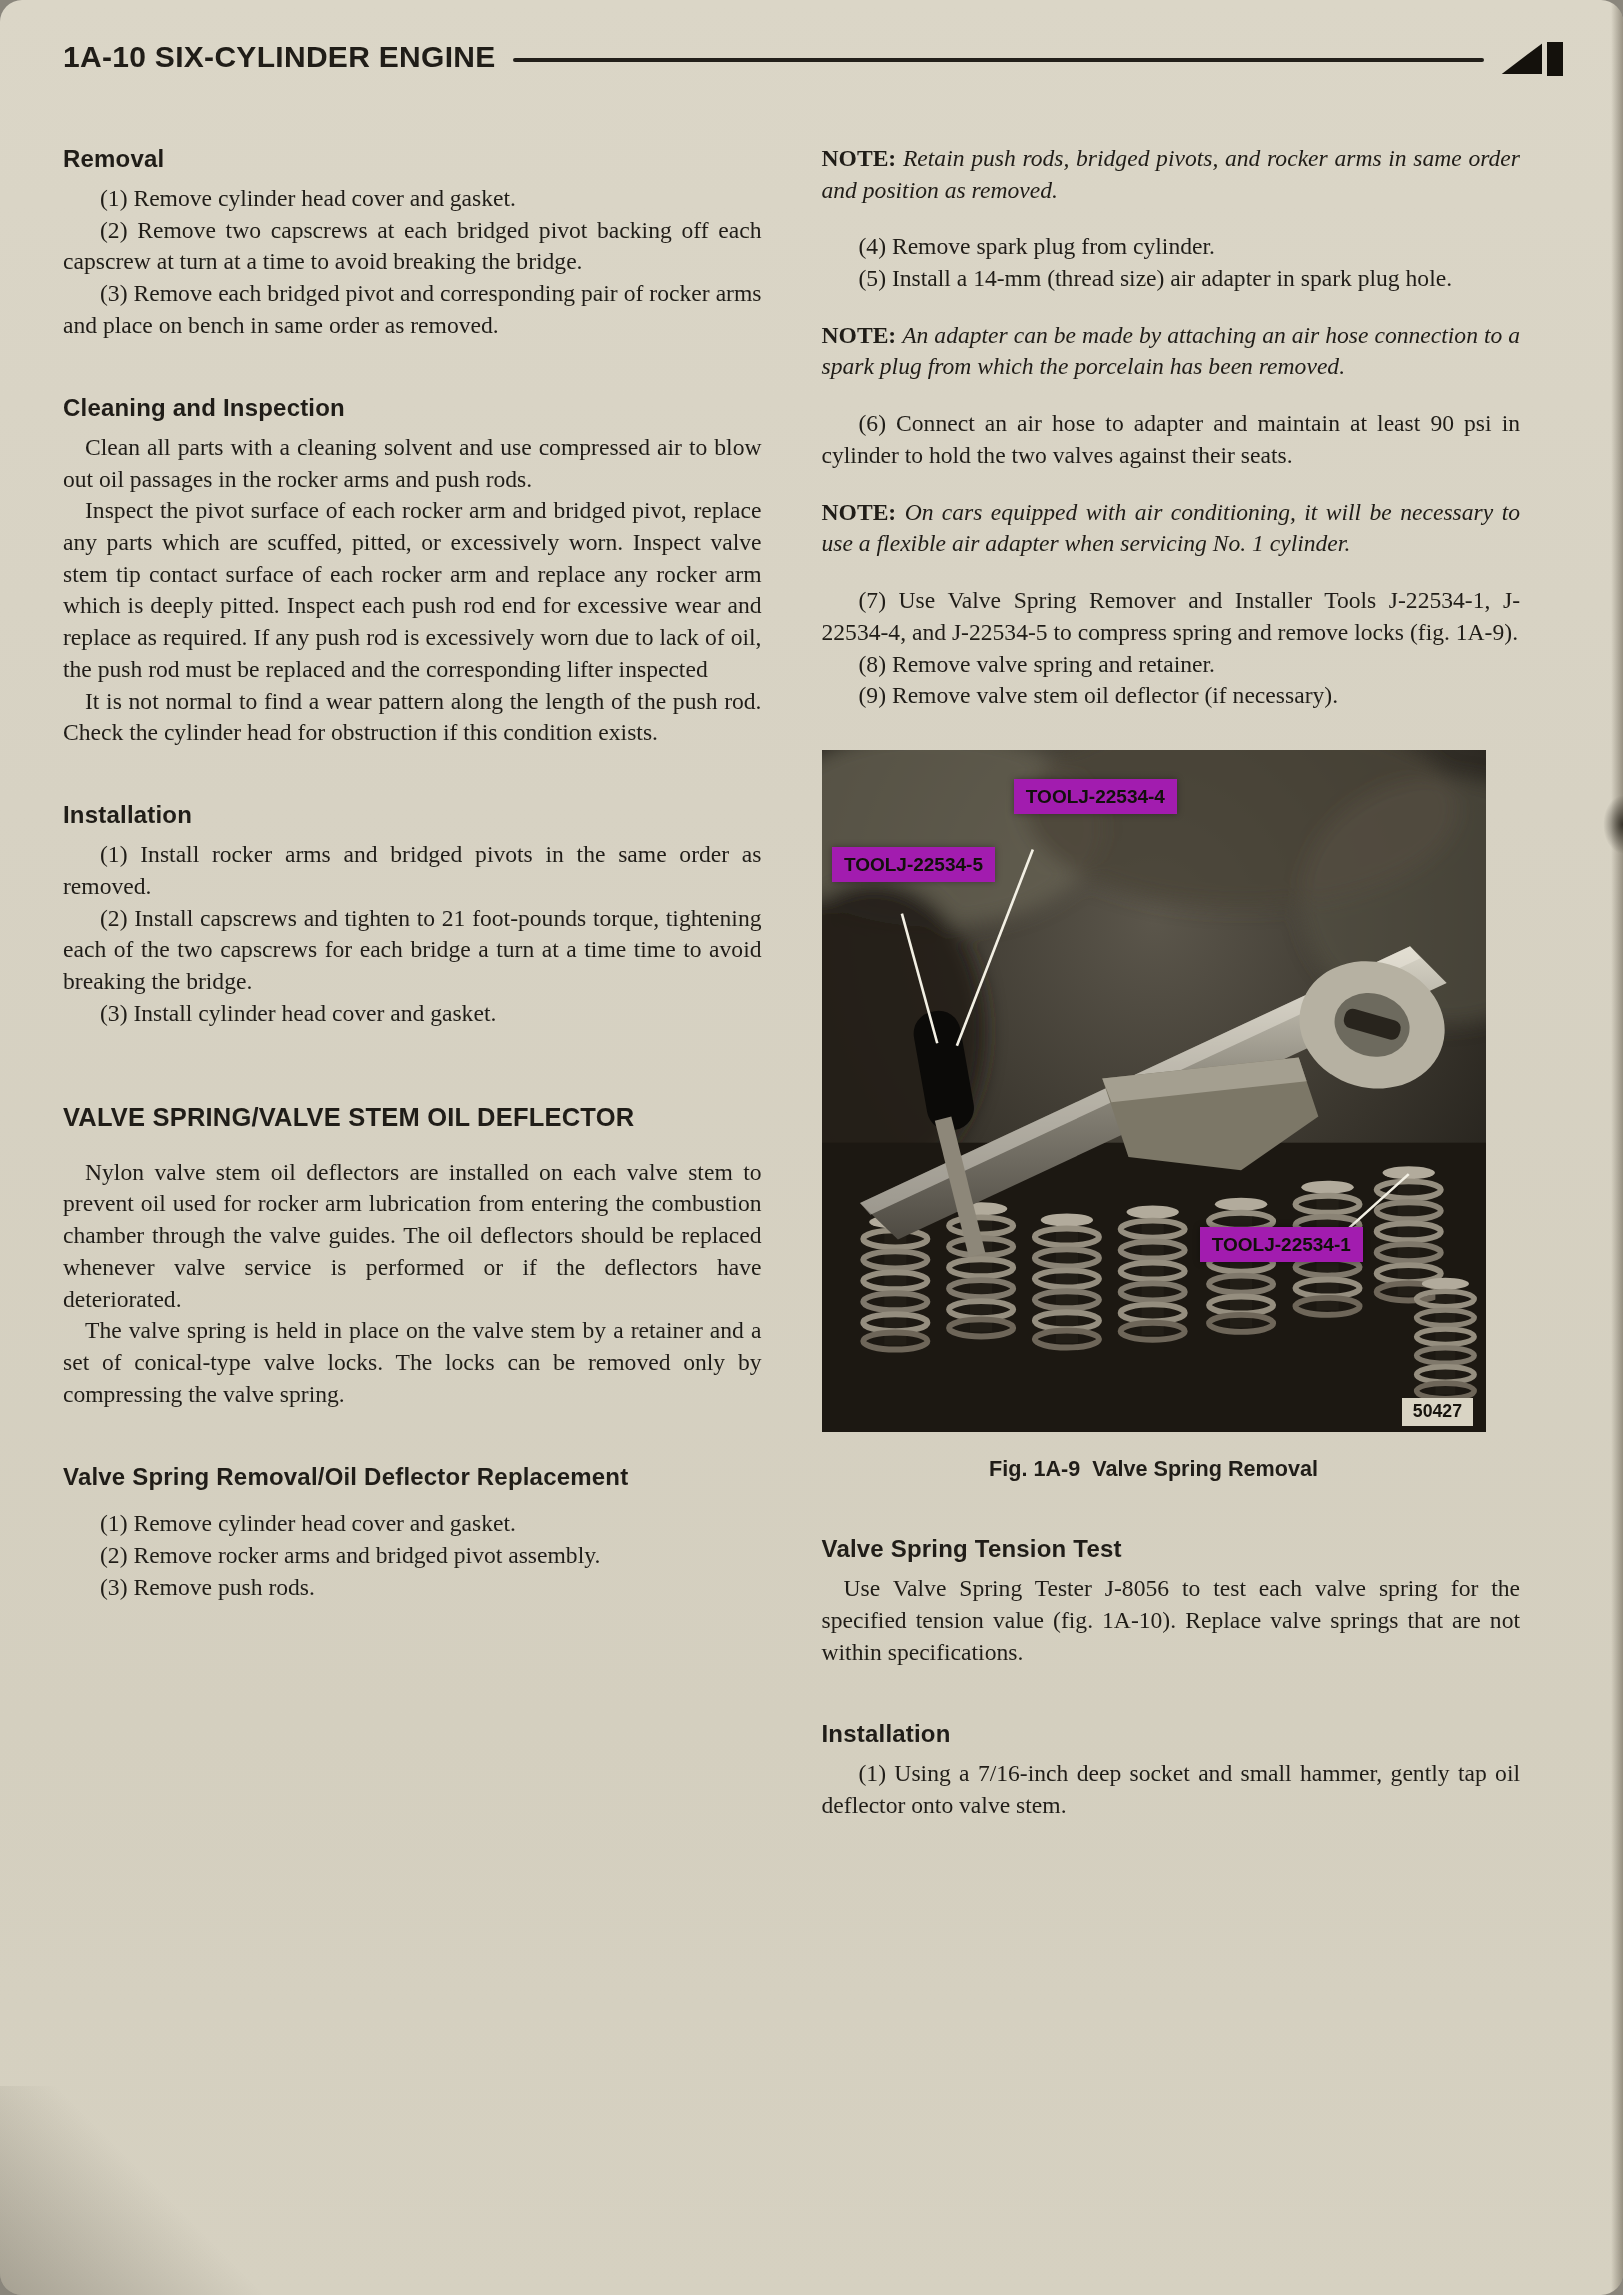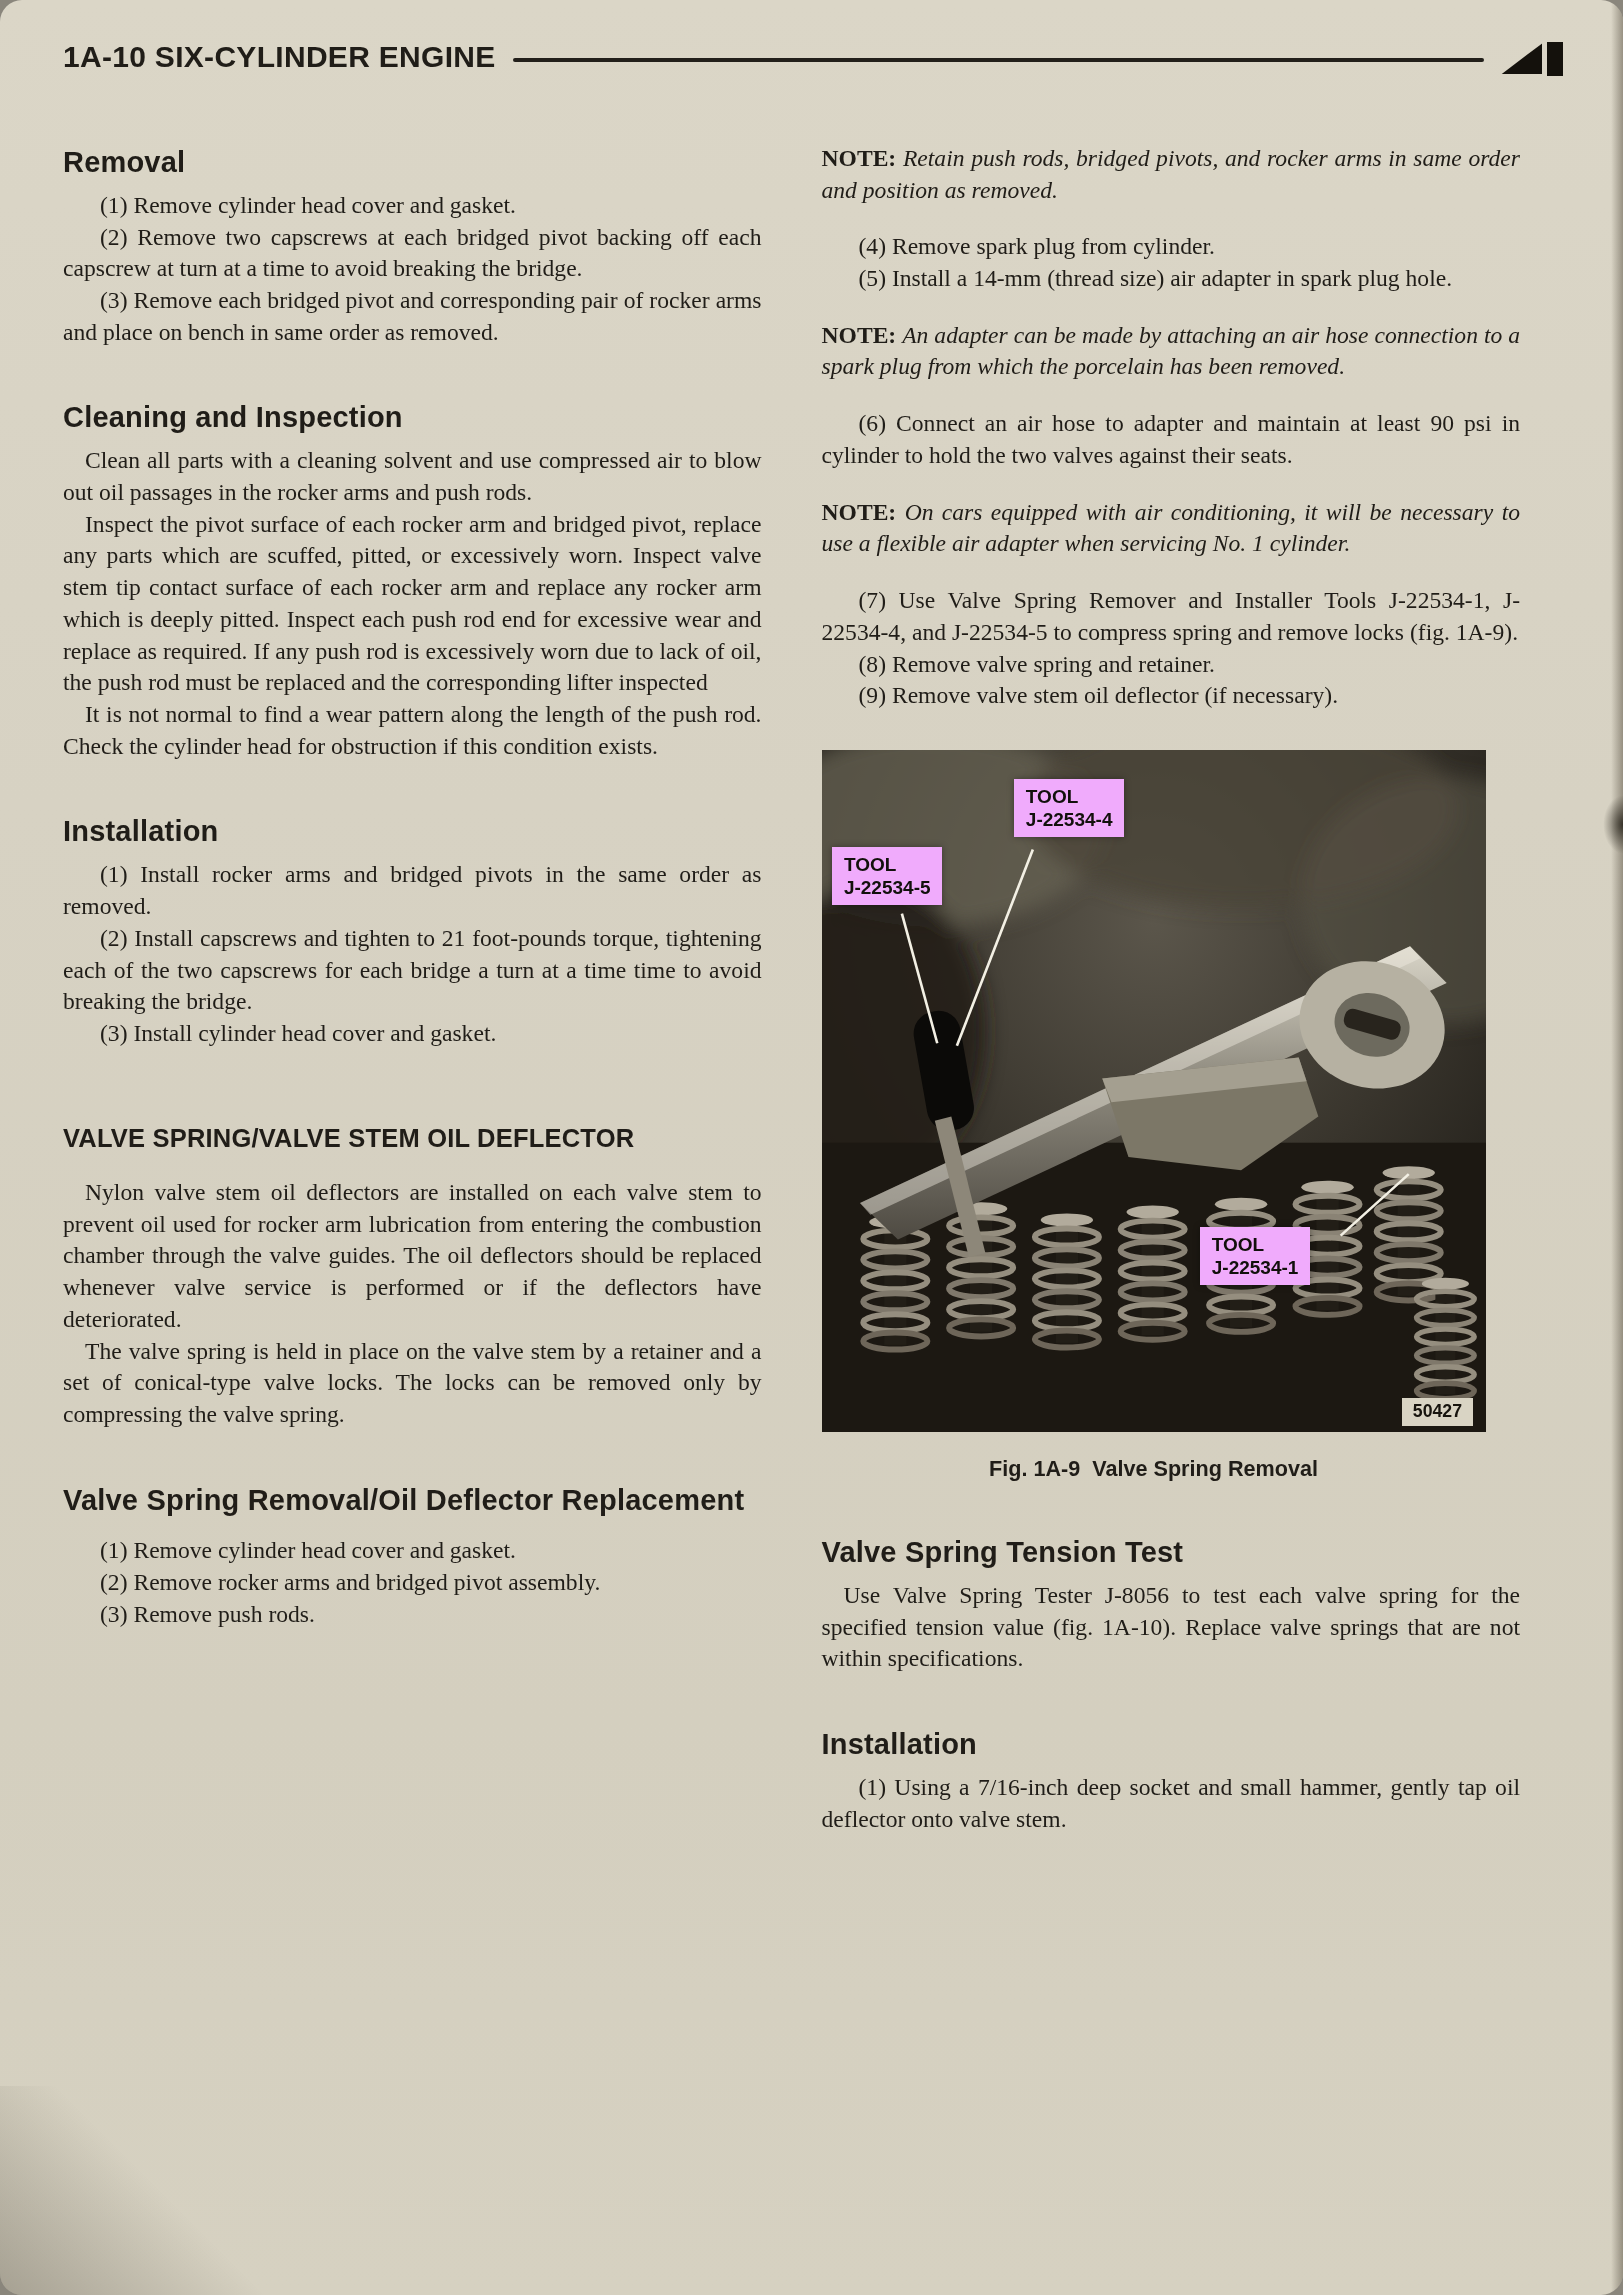--- a/index.html
+++ b/index.html
@@ -32,21 +32,21 @@
   .mark-a { width:41px; height:31px; background:#14110c; clip-path:polygon(0 100%,100% 0,100% 100%,12% 100%); }
   .mark-b { width:15.7px; height:34px; background:#14110c; margin-left:5.2px; }
 
   
   .columns { display:flex; gap:60px; padding:67px 103px 0 63px; }
   .col { flex:1; min-width:0; font-size:23.6px; line-height:1.345; text-align:justify; }
 
   
   .h-run {
     font-family:"Liberation Sans", sans-serif; font-weight:700;
-    font-size:29px; margin:0 0 7.9px 0; text-align:left; letter-spacing:0.2px;
+    font-size:24px; margin:0 0 7.9px 0; text-align:left; letter-spacing:0.2px;
   }
   .sec { margin-top:50px; }
   .sec:first-child { margin-top:0; }
   .sec-major { margin-top:71px; }
   .sec-major .h-run { font-size:25.5px; margin-bottom:22px; }
   .sec-sub .h-run { margin-bottom:15.7px; }
 
   
   .para { margin:0; text-indent:22px; }
   .step { margin:0; text-indent:37px; }
@@ -54,24 +54,24 @@
   .note:first-child { margin-top:0; }
   .note-label { font-weight:700; }
   .note-text { font-style:italic; }
   .after-note { margin-top:0; }
 
   
   figure { margin:38px 0 0 0; width:664px; }
   .photo { position:relative; width:664px; height:682px; background:#14120e; box-shadow:0 0 0 0.7px #3a362c inset; }
   .photo svg { position:absolute; inset:0; width:100%; height:100%; }
   .callout {
-    position:absolute; background:#f0abfc; color:#12100c;
+    position:absolute; background:#a21caf; color:#12100c;
     font-family:"Liberation Sans", sans-serif; font-weight:700;
     font-size:19px; line-height:1.22; padding:5.9px 11.8px;
-    display:flex; flex-direction:column; text-align:left;
+    display:flex; flex-direction:row; text-align:left;
     box-shadow:0 0 6.5px rgba(0,0,0,.35);
   }
   .callout-4 { left:29%; top:4.3%; }
   .callout-5 { left:1.6%; top:14.2%; }
   .callout-1 { left:57%; top:70%; }
   .photo-code {
     position:absolute; right:13px; bottom:6px;
     background:#d9d4c4; color:#17140e;
     font-family:"Liberation Sans", sans-serif; font-weight:700;
     font-size:17.7px; padding:2px 10.5px;

